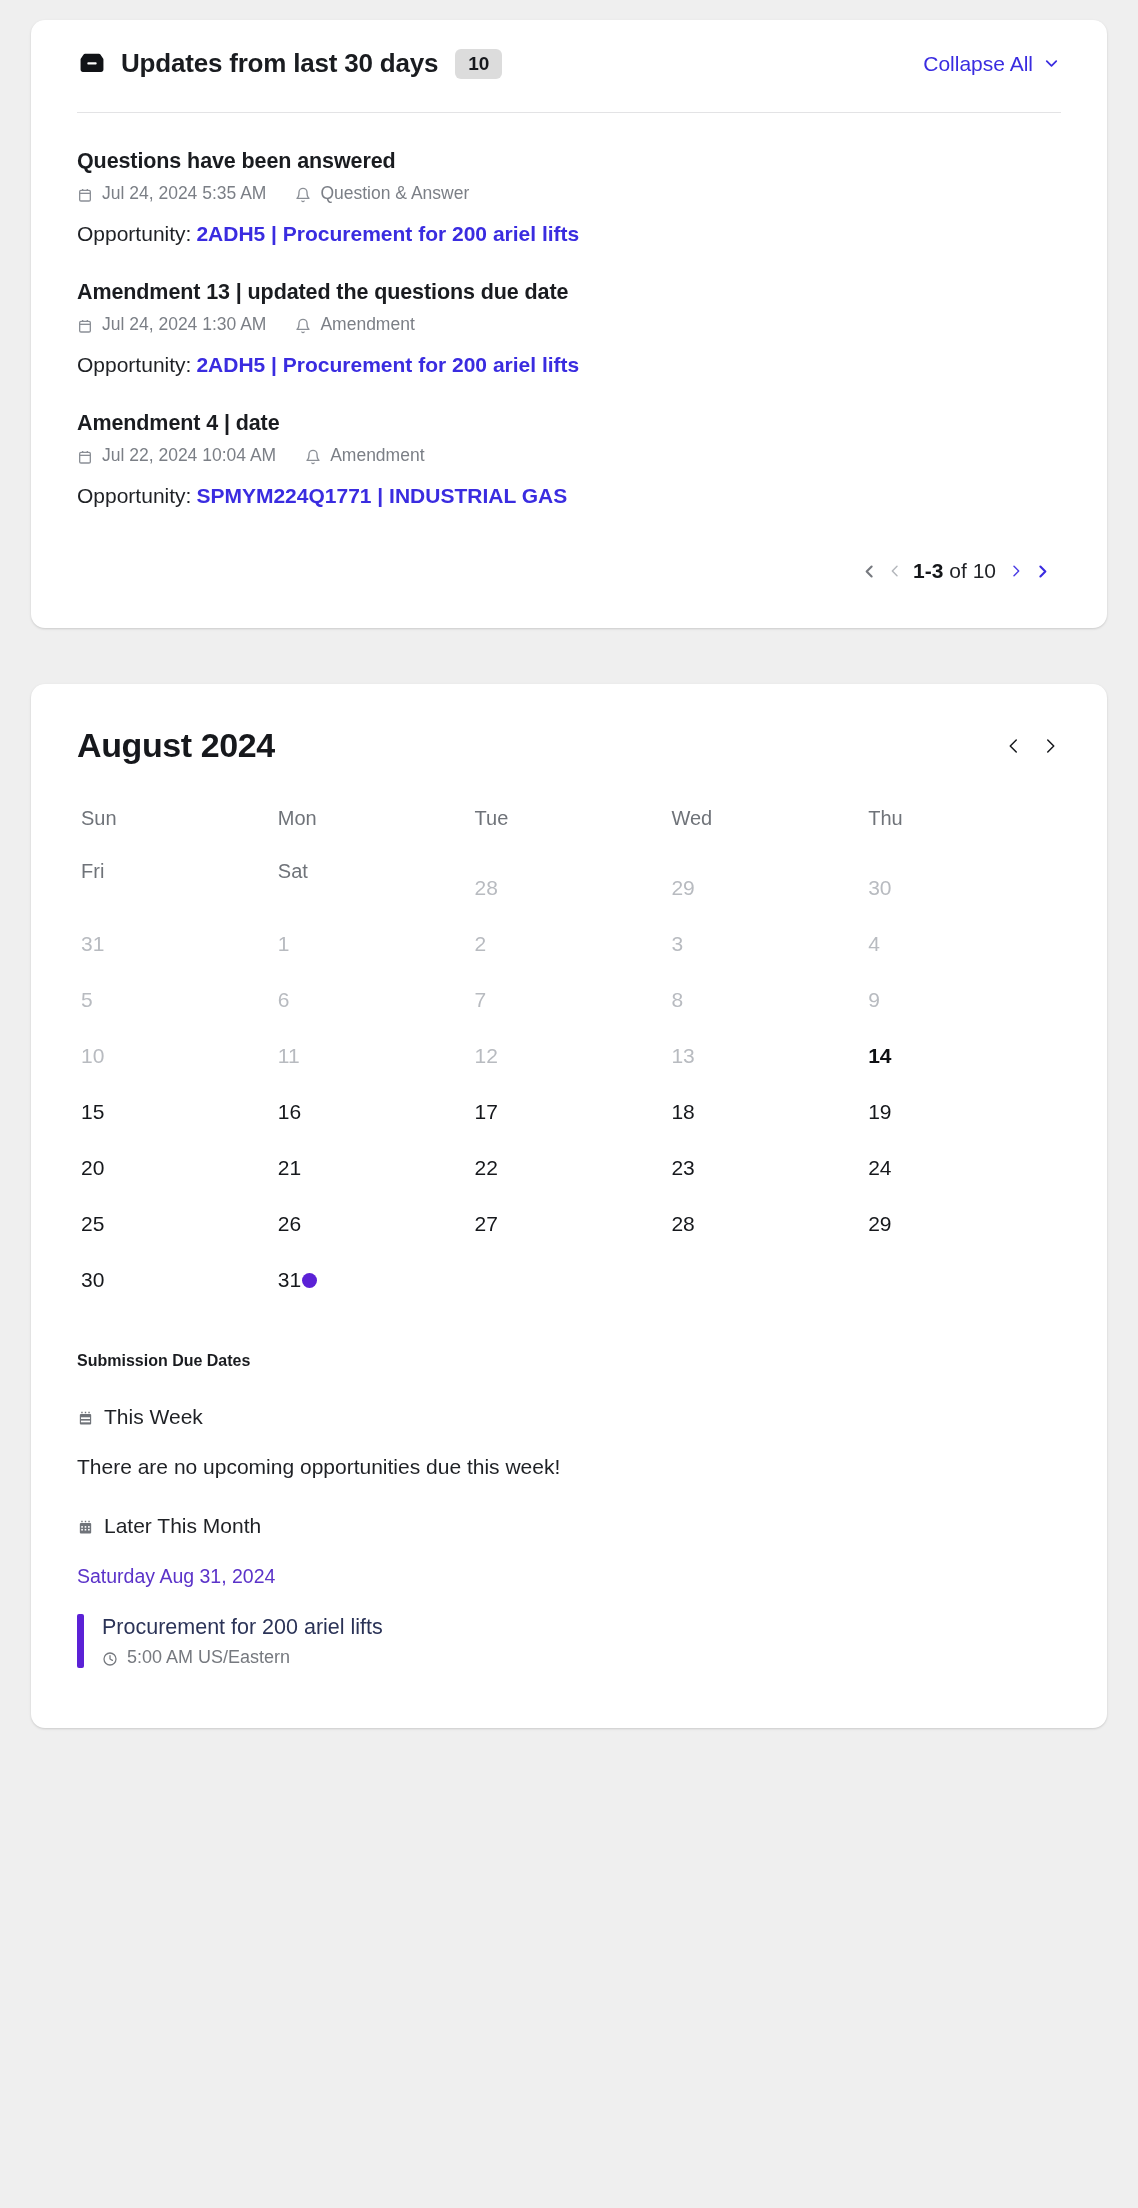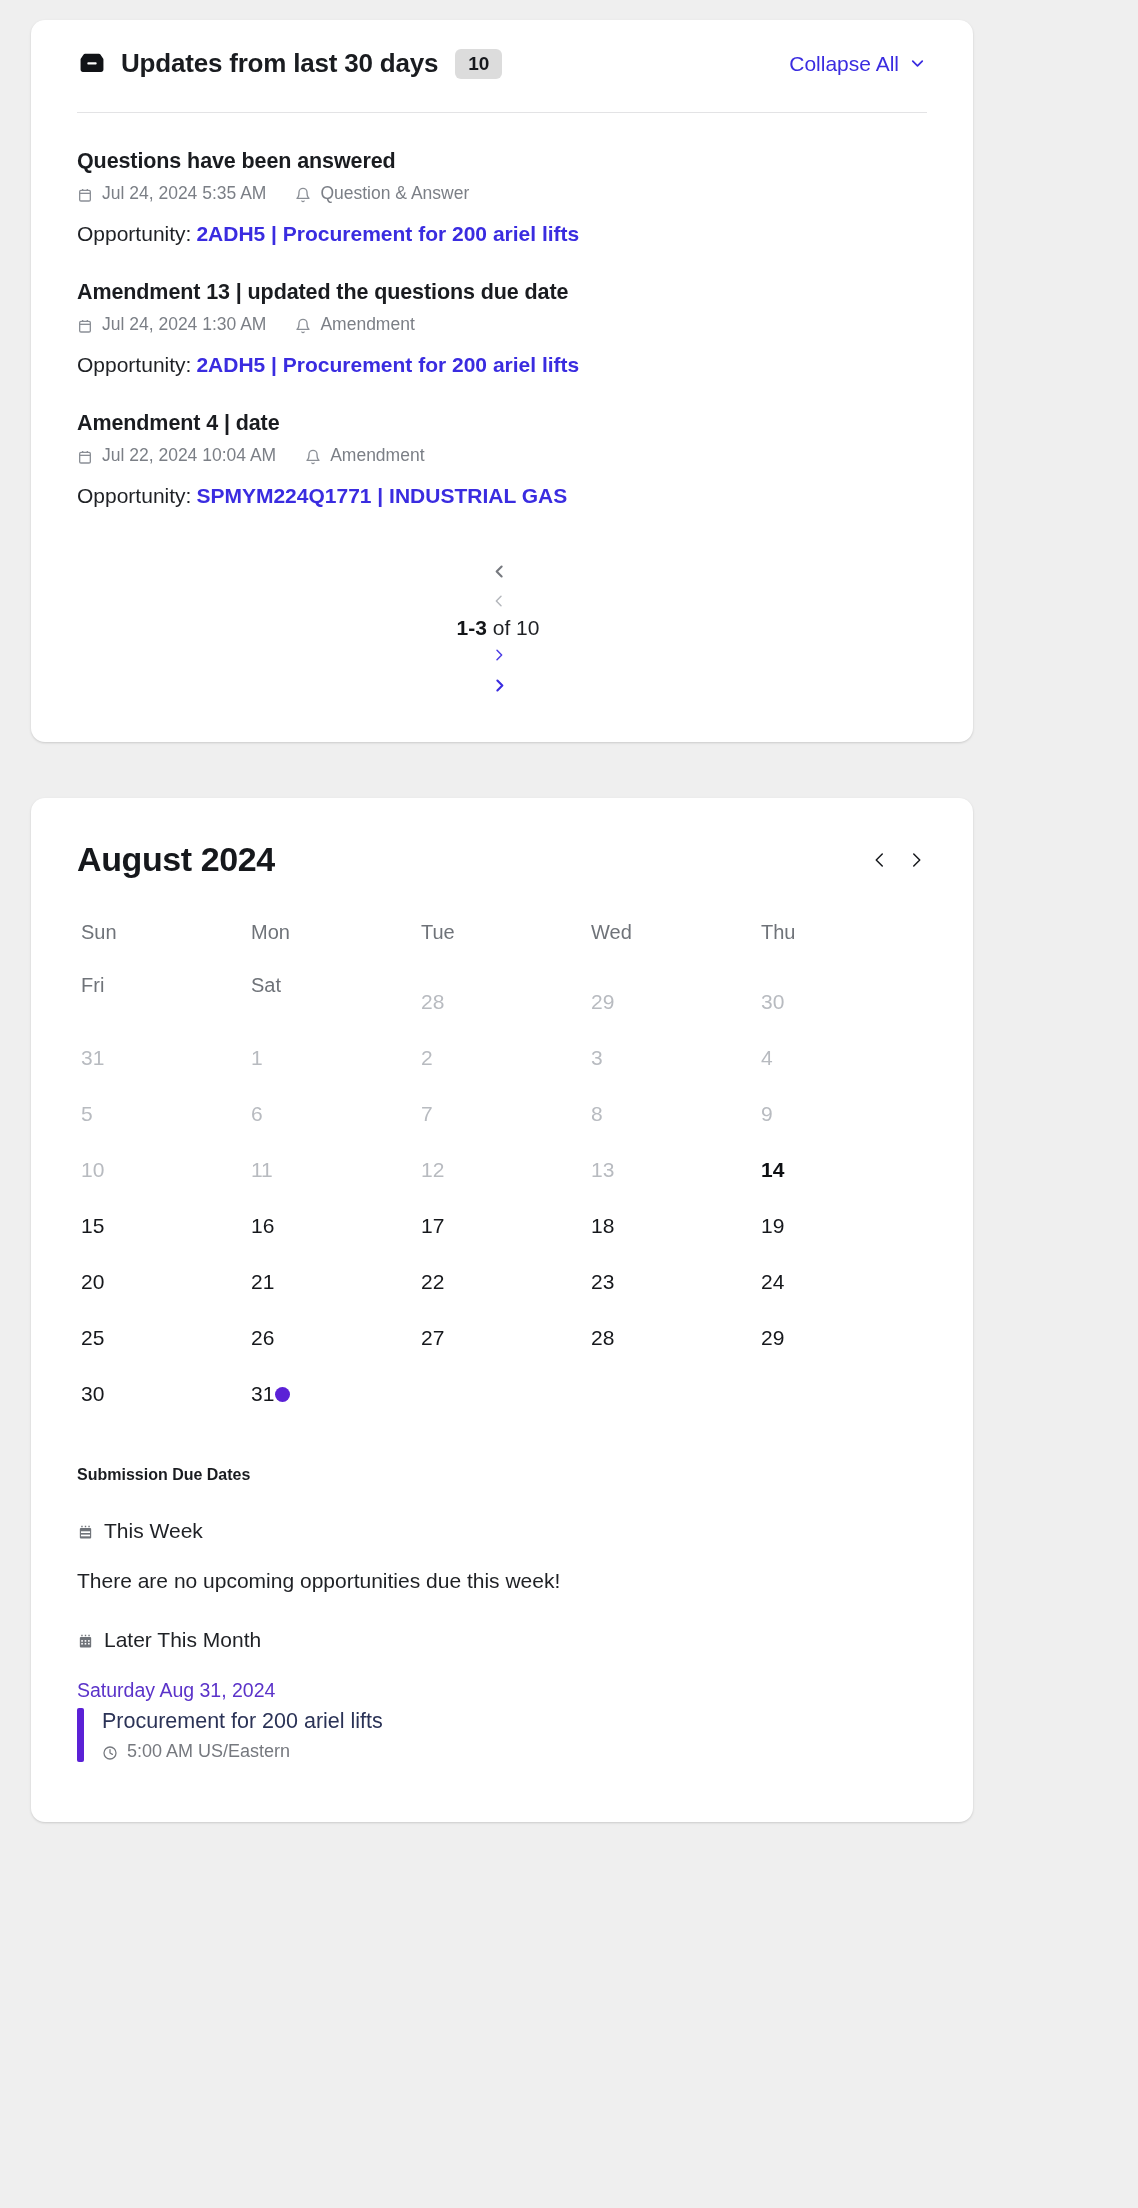--- a/index.html
+++ b/index.html
@@ -13,21 +13,21 @@
   }
   body {
     width: 1138px;
     min-height: 2208px;
     padding: 20px 31px 26px 31px;
   }
   .card {
     background: #ffffff;
     border-radius: 14px;
     box-shadow: 0 1px 3px rgba(0,0,0,0.10), 0 1px 2px rgba(0,0,0,0.06);
-    width: 942px;
+    width: 1076px;
   }
 
   
   .updates-card { padding: 0 0 8px 0; margin-bottom: 56px; }
   .updates-header {
     display: flex;
     align-items: center;
     justify-content: space-between;
     padding: 28px 46px 0 46px;
   }
@@ -113,21 +113,20 @@
   }
 
   .pagination {
     display: flex;
     align-items: center;
     justify-content: flex-end;
     gap: 0px;
     padding: 48px 52px 34px 46px;
     font-size: 21px;
     color: #1f2125;
-    flex-direction: column;
   }
   .pg-btn {
     display: inline-flex; align-items: center; justify-content: center;
     width: 26px; height: 30px;
     cursor: pointer;
     user-select: none;
   }
   .pg-first { color: #76797f; }
   .pg-prev  { color: #b4b7bc; }
   .pg-next  { color: #4a3ce5; }
@@ -209,21 +208,21 @@
     margin-top: 26px;
   }
   .due-date-label {
     color: #5b33c9;
     font-size: 19.5px;
     margin-top: 27px;
   }
   .event {
     display: flex;
     gap: 18px;
-    margin-top: 6px;
+    margin-top: 26px;
   }
   .event-bar {
     width: 7px;
     border-radius: 2px;
     background: #5b21d6;
     flex: 0 0 7px;
   }
   .event-body { padding-top: 1px; }
   .event-title {
     font-size: 21.5px;

